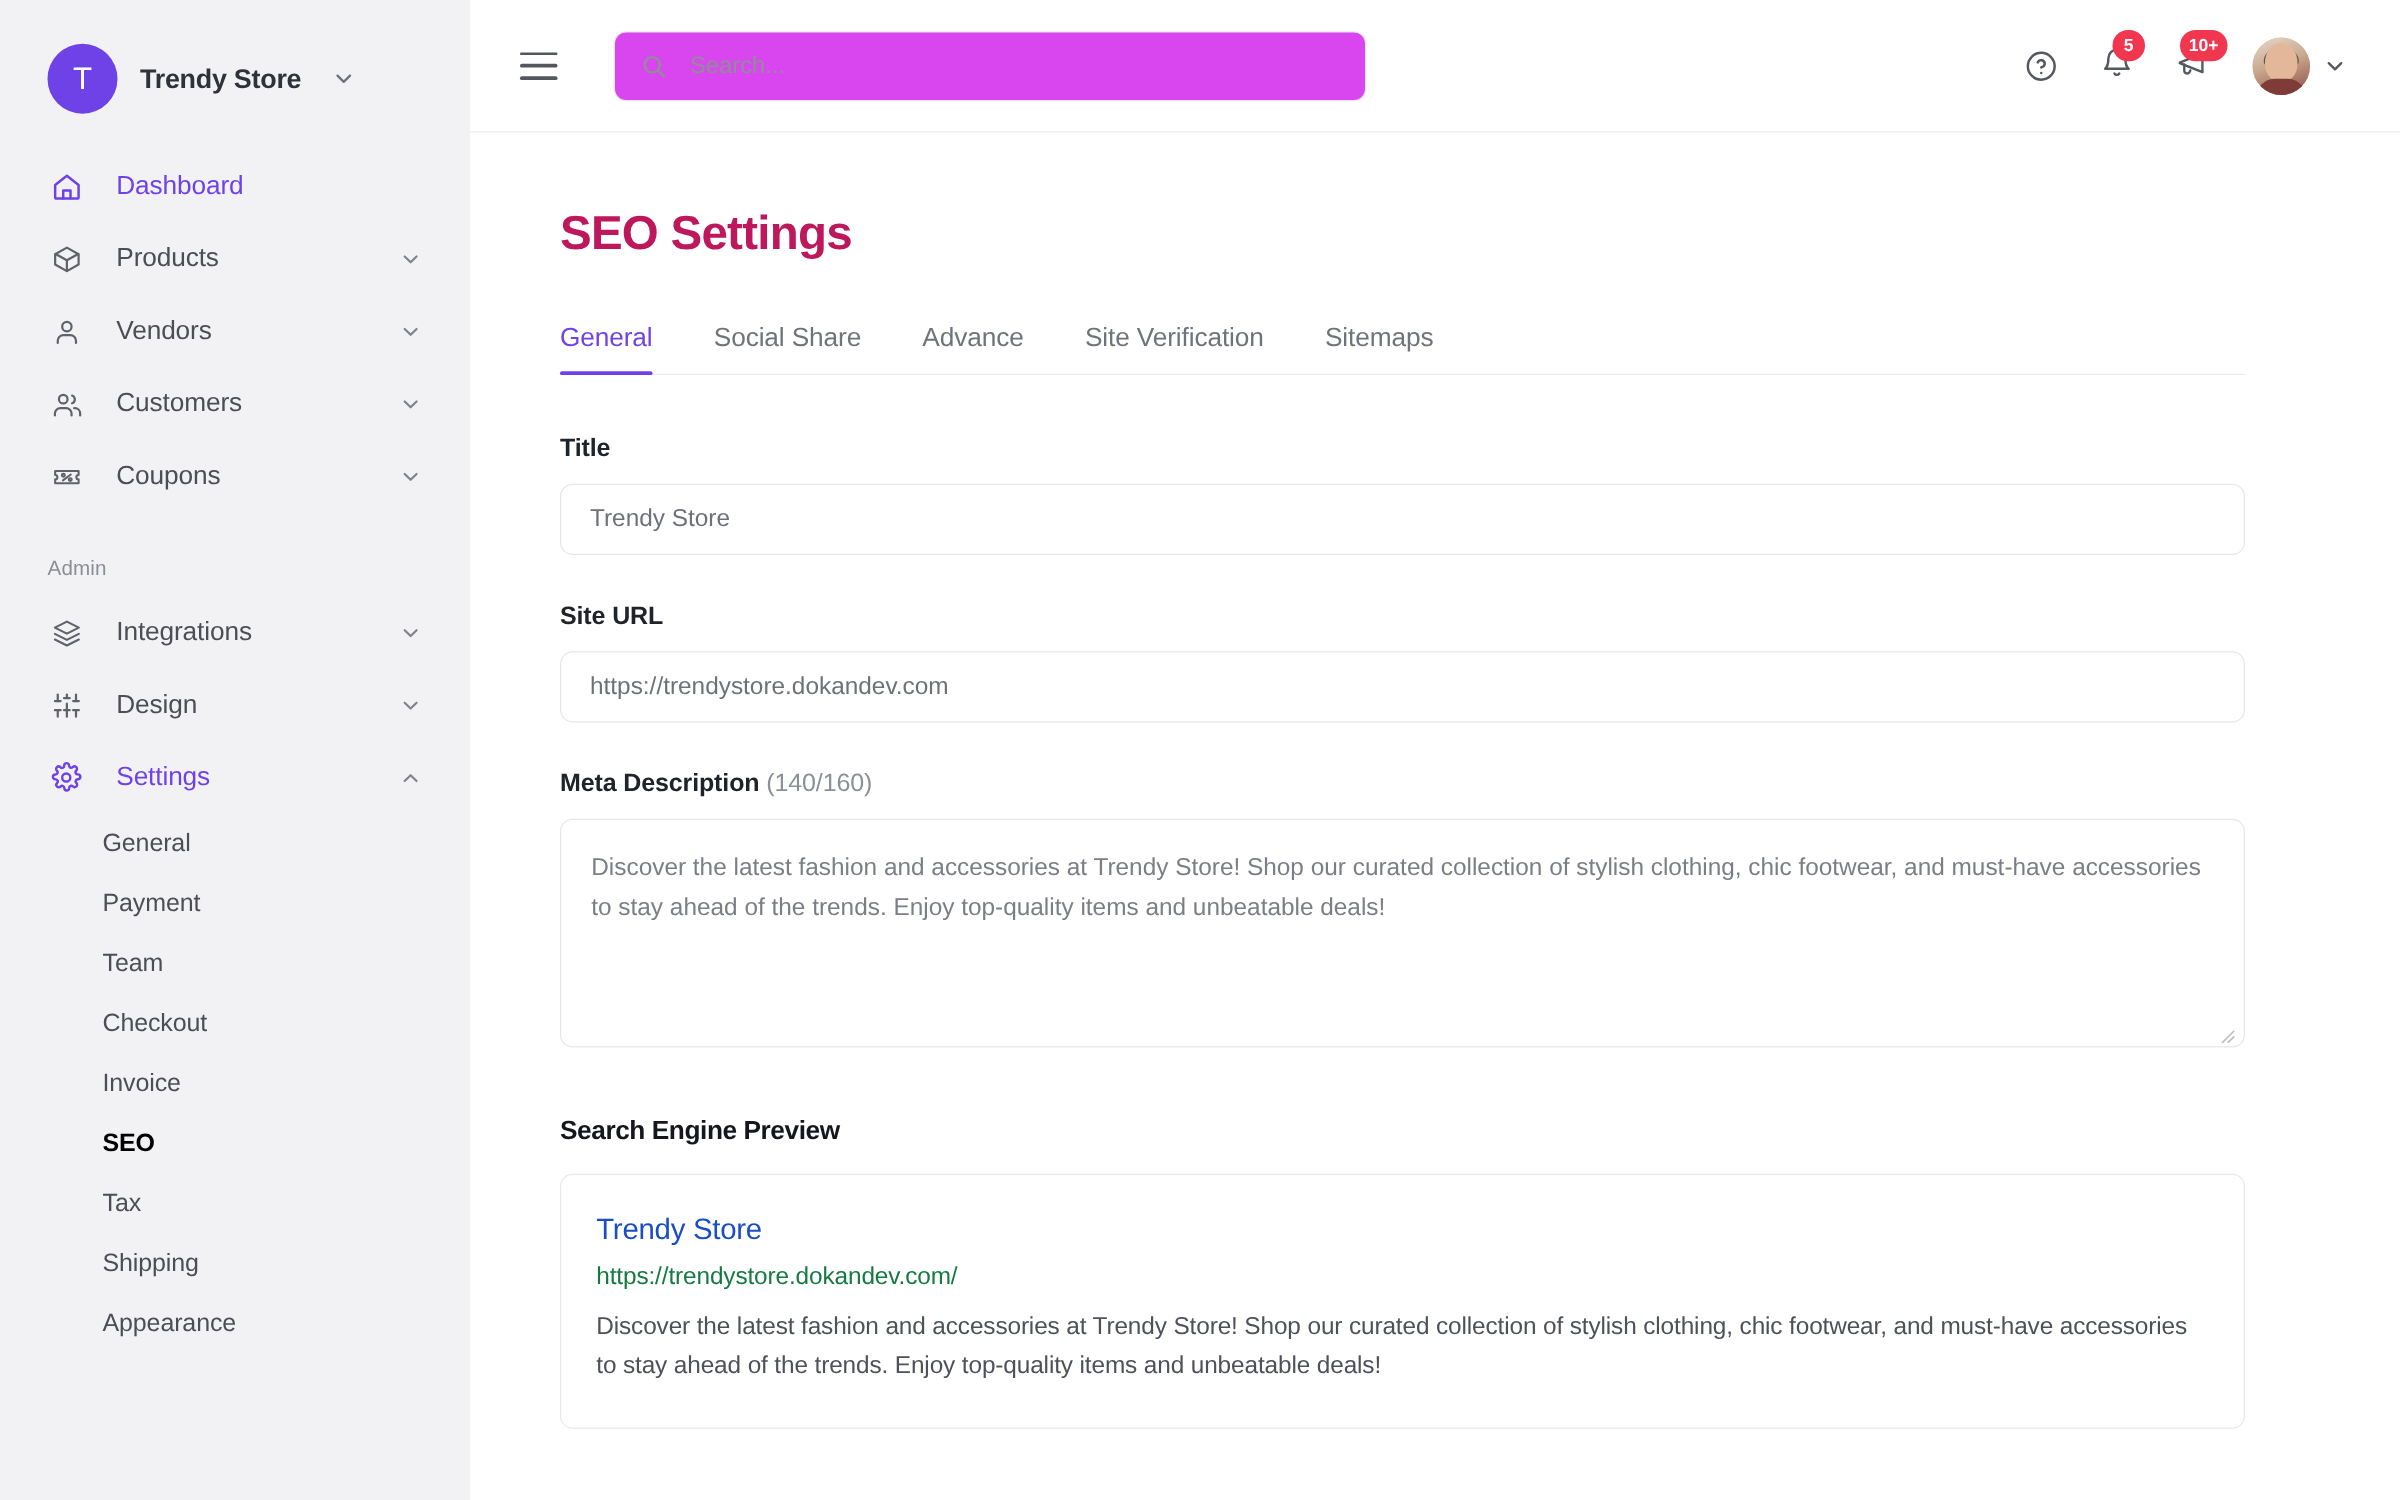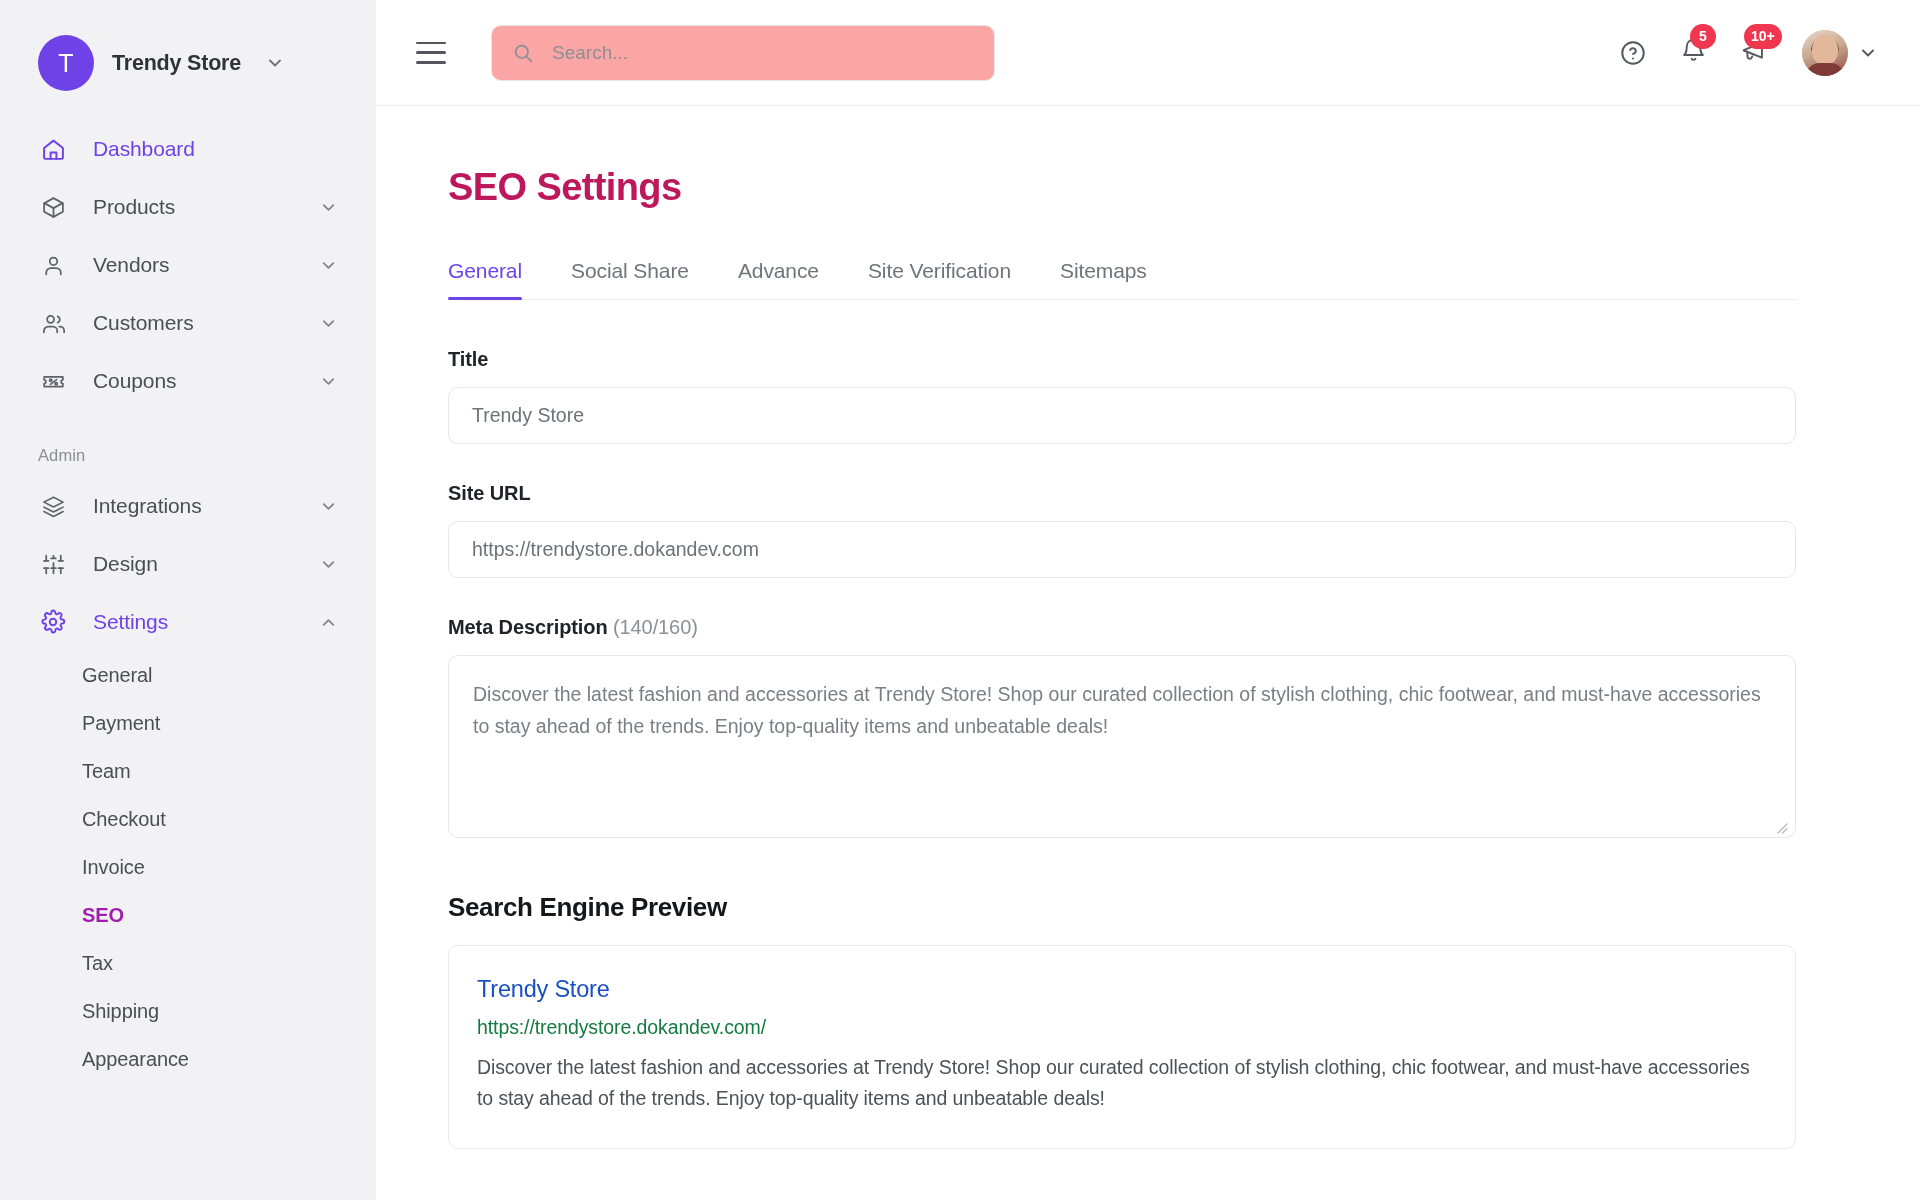--- a/index.html
+++ b/index.html
@@ -88,21 +88,21 @@
   .subnav-item {
     display: flex;
     align-items: center;
     height: 48px;
     padding-left: 82px;
     font-size: 20px;
     color: #4b4e55;
     cursor: pointer;
     letter-spacing: -0.1px;
   }
-  .subnav-item.active { color: #a21caf; font-weight: 700; }
+  .subnav-item.active { color: #000000; font-weight: 700; }
 
   
   .main {
     flex: 1;
     height: 1200px;
     background: #ffffff;
     display: flex;
     flex-direction: column;
     overflow: hidden;
   }
@@ -116,29 +116,29 @@
   }
   .hamburger {
     width: 30px; height: 22px;
     display: flex; flex-direction: column; justify-content: space-between;
     cursor: pointer;
     margin-right: 45px;
   }
   .hamburger span { display: block; height: 2.5px; background: #53565d; border-radius: 2px; }
 
   .searchbox {
-    width: 504px;
+    width: 602px;
     height: 56px;
     border: 1px solid #e6e6e8;
     border-radius: 10px;
     display: flex;
     align-items: center;
     padding: 0 20px;
     gap: 18px;
-    background: #fca5a5;
+    background: #d946ef;
   }
   .searchbox .s-icon { color: #8d9096; display: flex; align-items: center; flex-shrink: 0; }
   .searchbox input {
     border: none; outline: none;
     font-size: 19px;
     font-family: inherit;
     color: #3a3d44;
     width: 100%;
     background: transparent;
   }
@@ -285,21 +285,21 @@
   }
   .resize-grip {
     position: absolute;
     right: 8px; bottom: 8px;
     width: 16px; height: 16px;
     cursor: nwse-resize;
     pointer-events: auto;
   }
 
   .section-title {
-    font-size: 26px;
+    font-size: 21px;
     font-weight: 700;
     color: #15171c;
     letter-spacing: -0.35px;
     margin: 50px 0 22px 0;
   }
   .preview-card {
     border: 1px solid #e9e9eb;
     border-radius: 10px;
     padding: 30px 28px 34px 28px;
     background: #fff;

